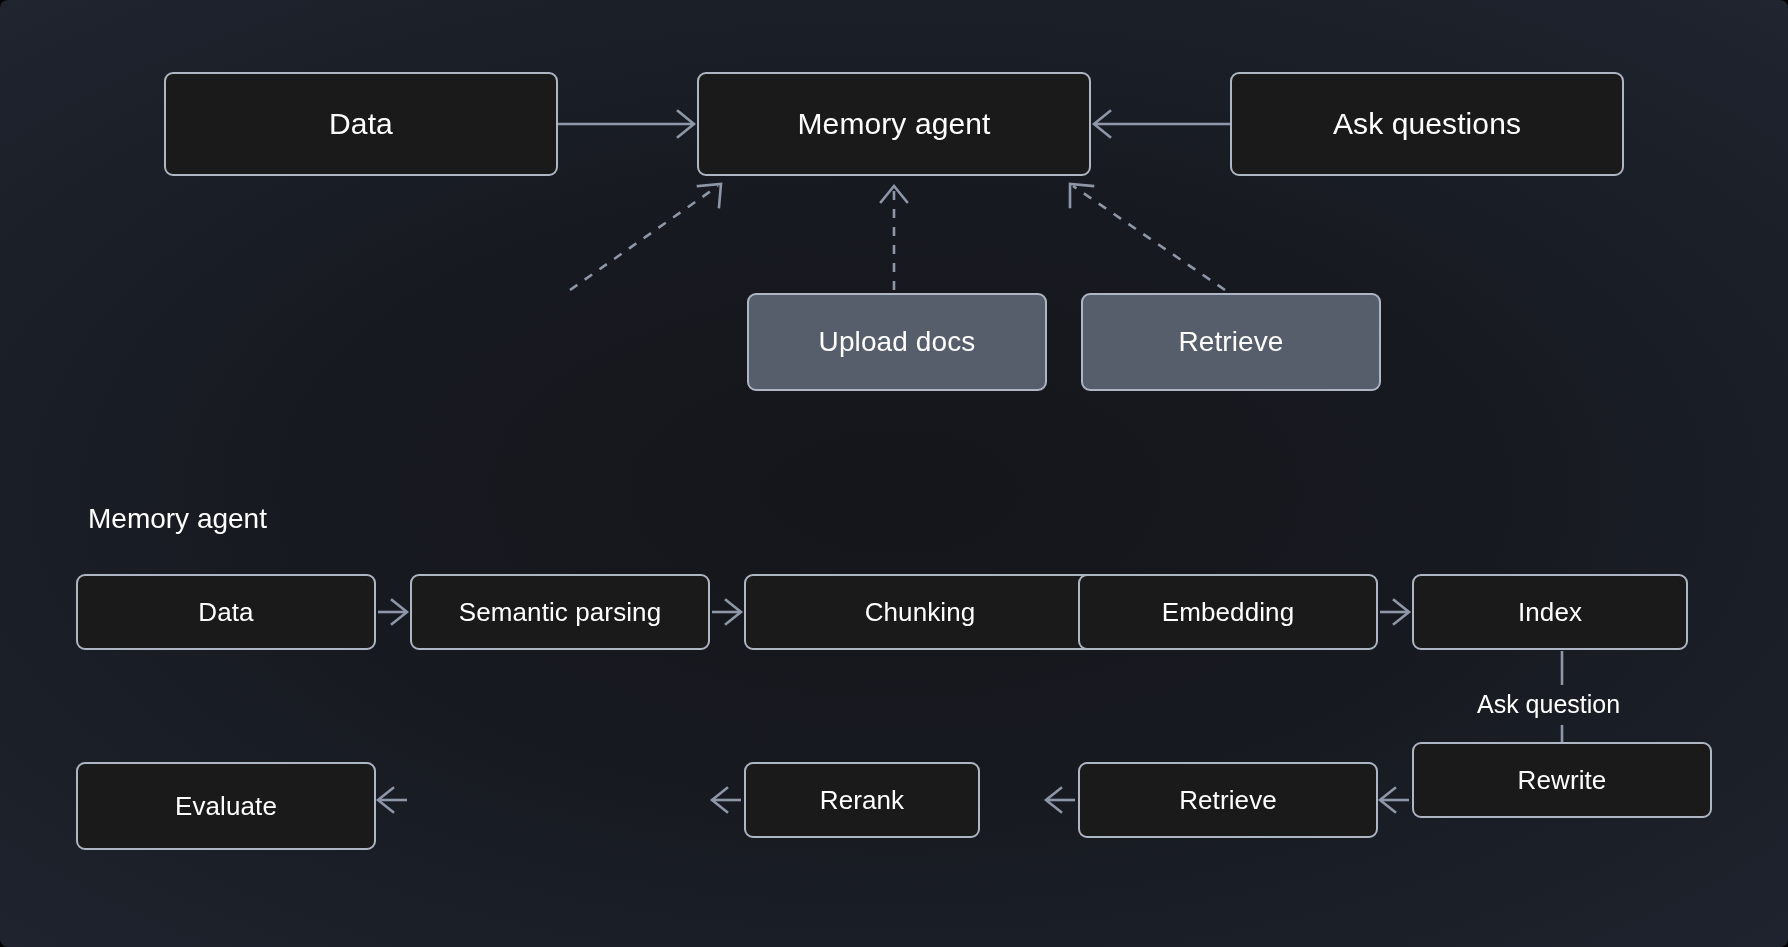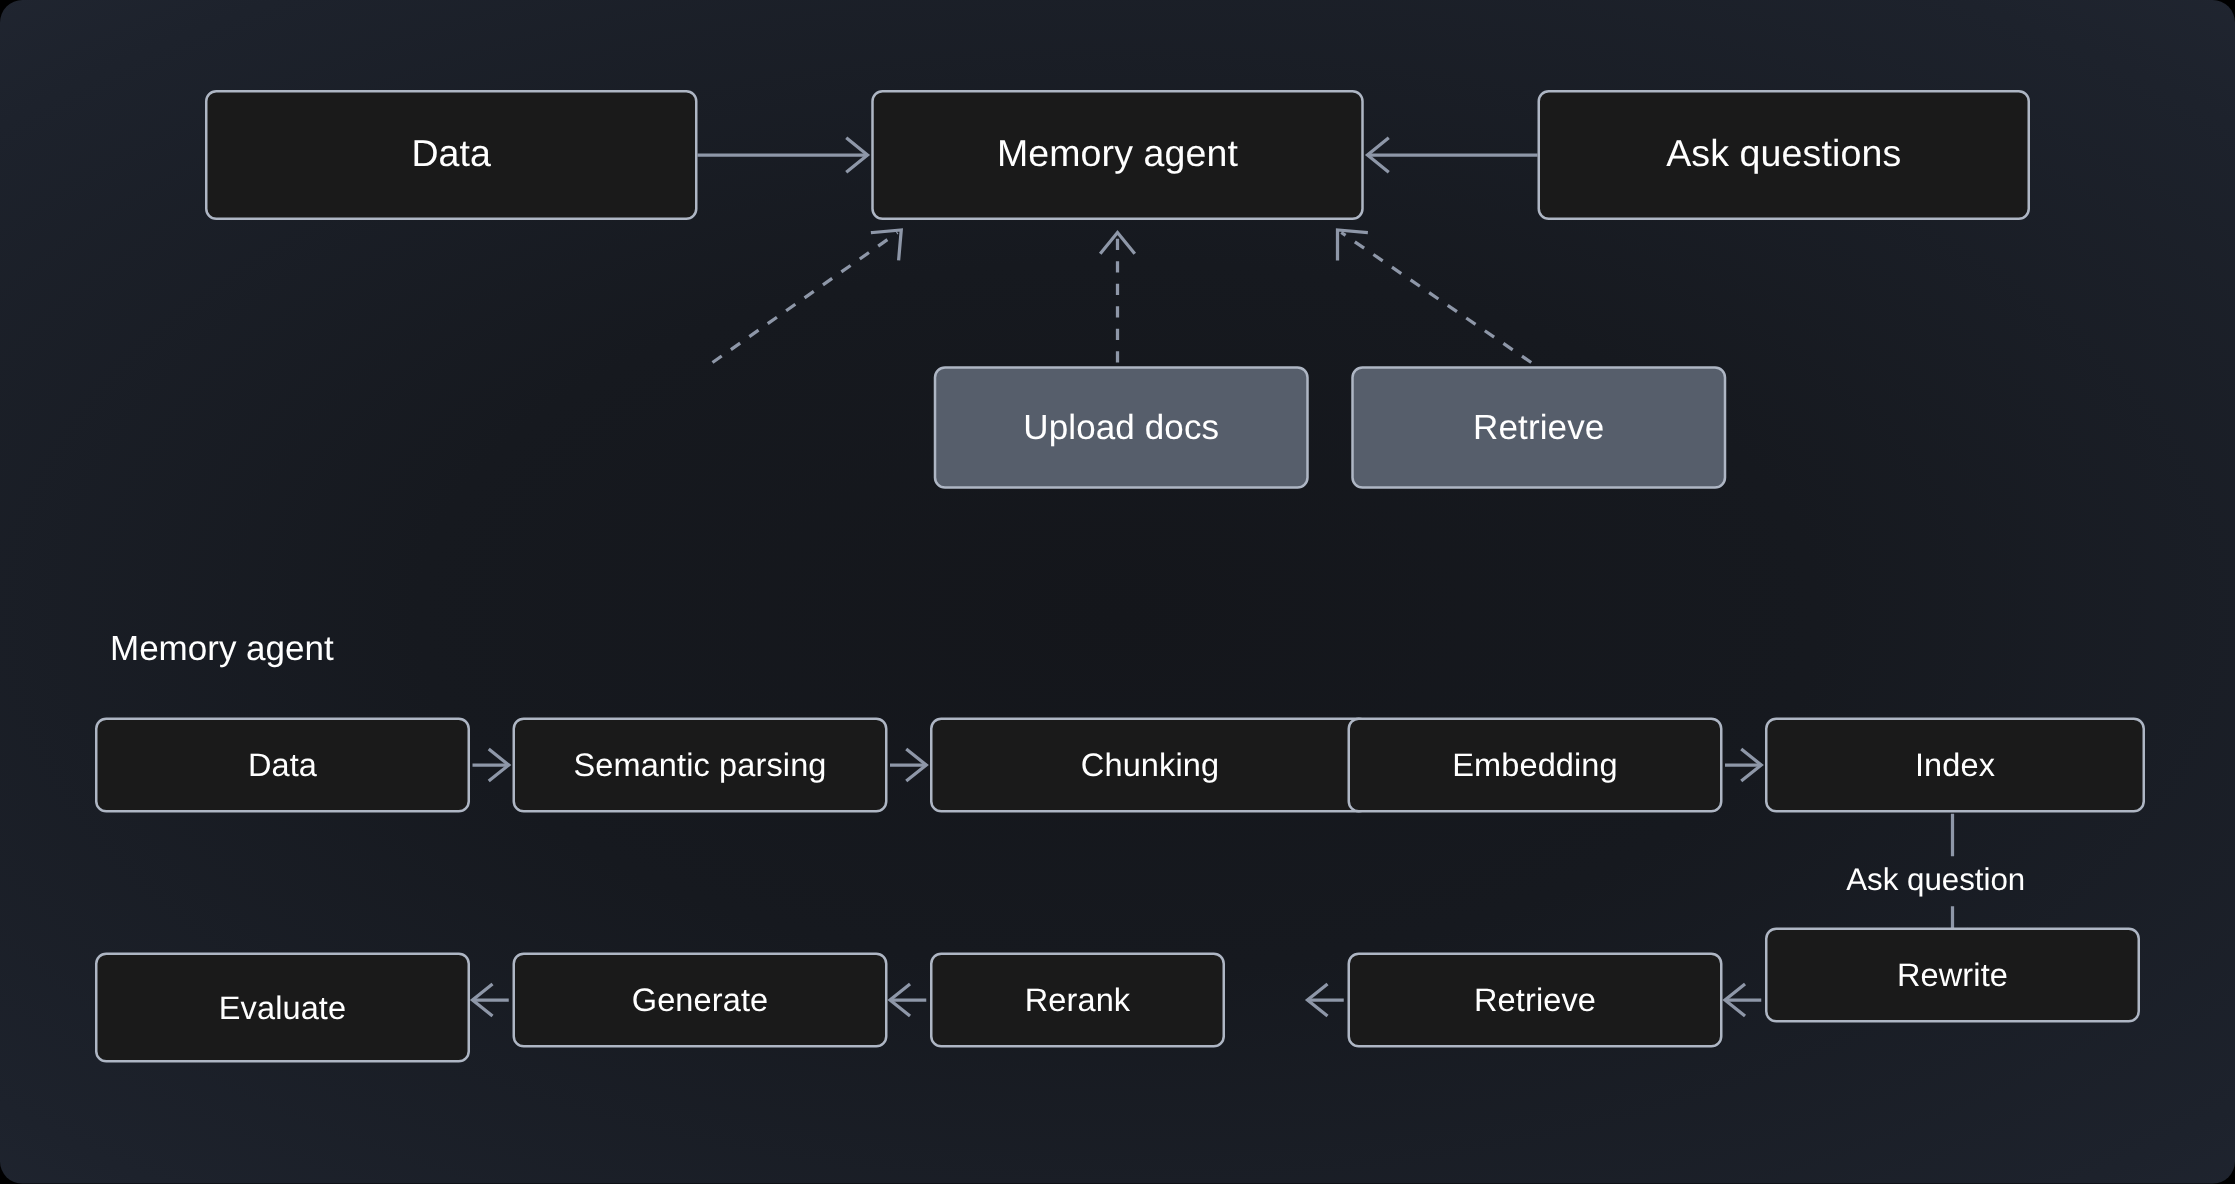--- a/index.html
+++ b/index.html
@@ -12,21 +12,21 @@
     height: 947px;
     overflow: hidden;
     font-family: "Liberation Sans", sans-serif;
   }
 
   #canvas {
     position: relative;
     width: 1788px;
     height: 947px;
     box-sizing: border-box;
-    border-radius: 18px;
+    border-radius: 8px;
     overflow: hidden;
     background:
       radial-gradient(120% 115% at 50% 52%, #14161b 0%, #16191f 26%, #1d222c 55%, #262c39 78%, #2b3140 100%);
   }
 
   #edges {
     position: absolute;
     left: 0; top: 0;
     width: 1788px;
     height: 947px;
@@ -158,27 +158,26 @@
   <div class="plain-label section-title" style="left:88px; top:503px;">Memory agent</div>
 
   <div class="node node-flow" style="left:76px; top:574px; width:300px; height:76px;">Data</div>
 
   <div class="node node-flow" style="left:410px; top:574px; width:300px; height:76px;">Semantic parsing</div>
 
   <div class="node node-flow" style="left:744px; top:574px; width:352px; height:76px;">Chunking</div>
 
   <div class="node node-flow" style="left:1078px; top:574px; width:300px; height:76px;">Embedding</div>
 
-  <div class="node node-flow" style="left:1412px; top:574px; width:304px; height:76px;">Index</div>
+  <div class="node node-flow" style="left:1412px; top:574px; width:276px; height:76px;">Index</div>
 
   <div class="plain-label edge-label" style="left:1477px; top:690px;">Ask question</div>
 
   <div class="node node-flow" style="left:76px; top:762px; width:300px; height:88px;">Evaluate</div>
 
-  <div class="node node-flow" style="left:410px; top:762px; width:300px; height:76px;">Generate</div>
 
   <div class="node node-flow" style="left:744px; top:762px; width:236px; height:76px;">Rerank</div>
 
   <div class="node node-flow" style="left:1078px; top:762px; width:300px; height:76px;">Retrieve</div>
 
   <div class="node node-flow" style="left:1412px; top:742px; width:300px; height:76px;">Rewrite</div>
 
 </div>
 
 </body></html>

